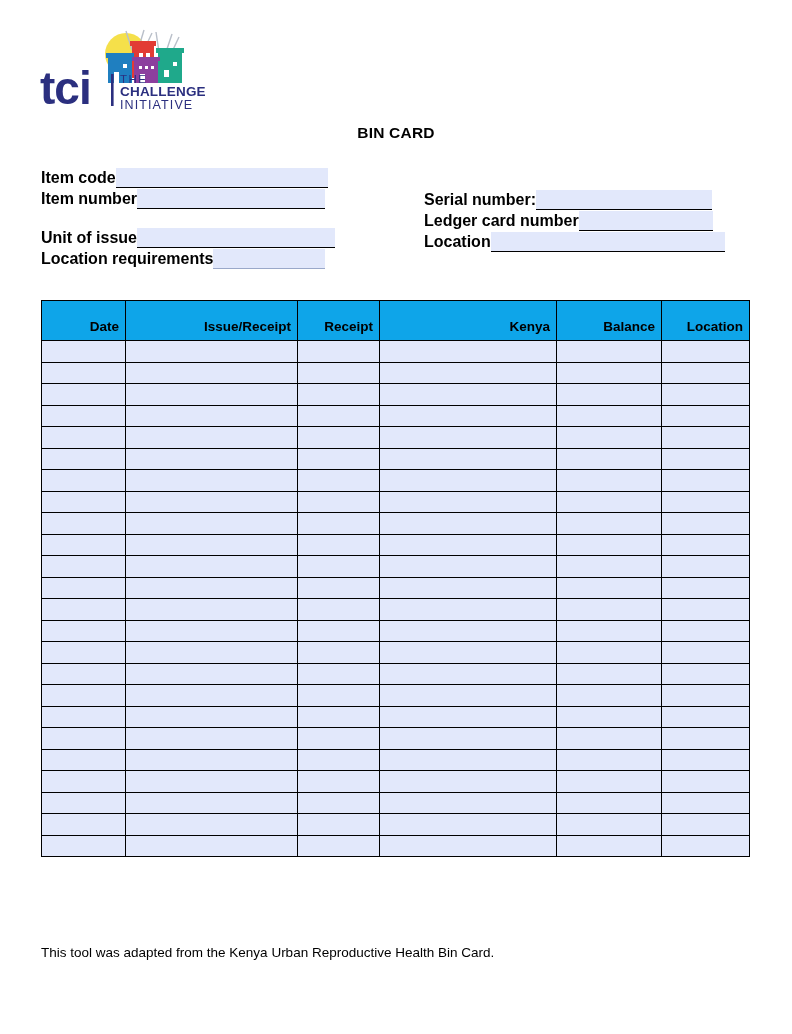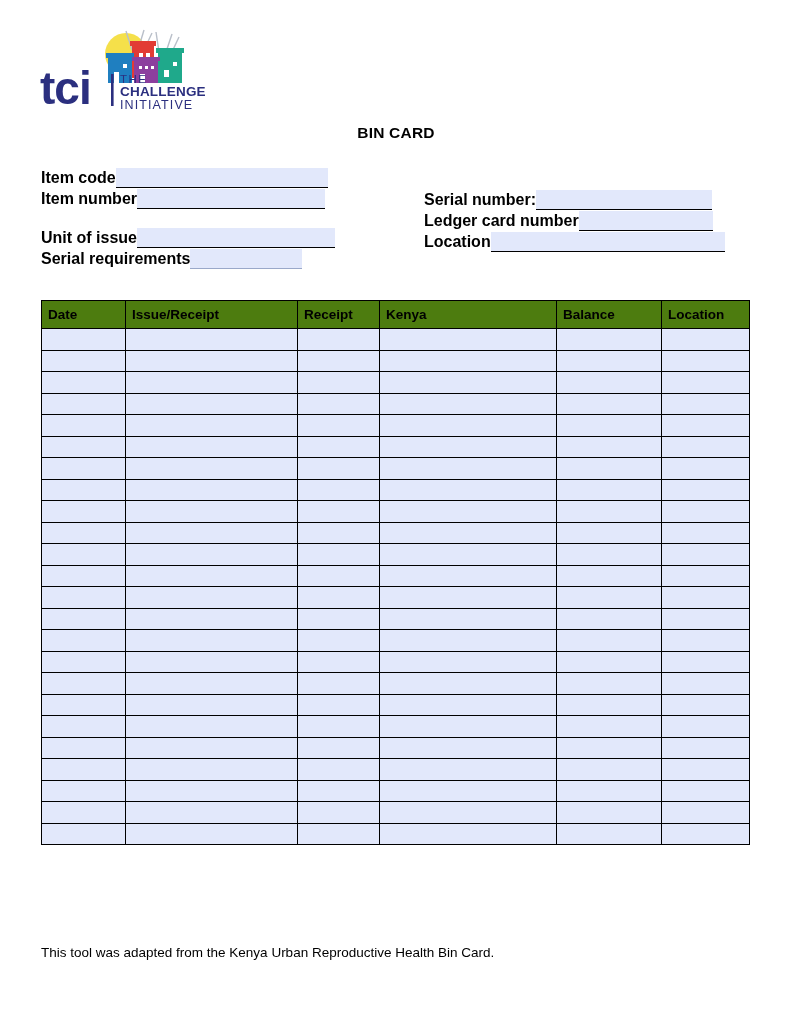--- a/index.html
+++ b/index.html
@@ -77,25 +77,25 @@
   #ledger-table {
     position: absolute;
     left: 41px;
     top: 300px;
     border-collapse: collapse;
     table-layout: fixed;
     width: 708px;
     font-size: 13.5px;
   }
   #ledger-table th {
-    background: #4d7c0f;
+    background: #0ea5e9;
     border: 1.7px solid #000000;
     font-weight: bold;
-    text-align: left;
-    padding: 3px 6px 4px 6px;
+    text-align: right;
+    padding: 15px 6px 4px 6px;
     height: 20px;
     white-space: nowrap;
   }
   #ledger-table td {
     background: #e2e8fb;
     border: 1.6px solid #000000;
     height: 20.5px;
     padding: 0;
   }
   
@@ -183,21 +183,21 @@
     <div class="field-row">
       <span class="field-label">Item number</span>
       <span class="field-blank" style="width: 188px;"></span>
     </div>
     <div class="spacer-gap"></div>
     <div class="field-row">
       <span class="field-label">Unit of issue</span>
       <span class="field-blank" style="width: 198px;"></span>
     </div>
     <div class="field-row">
-      <span class="field-label">Serial requirements</span>
+      <span class="field-label">Location requirements</span>
       <span class="field-blank light" style="width: 112px;"></span>
     </div>
   </div>
 
 <div id="form-right" class="form-col">
     <div class="field-row">
       <span class="field-label">Serial number:</span>
       <span class="field-blank" style="width: 176px;"></span>
     </div>
     <div class="field-row">

